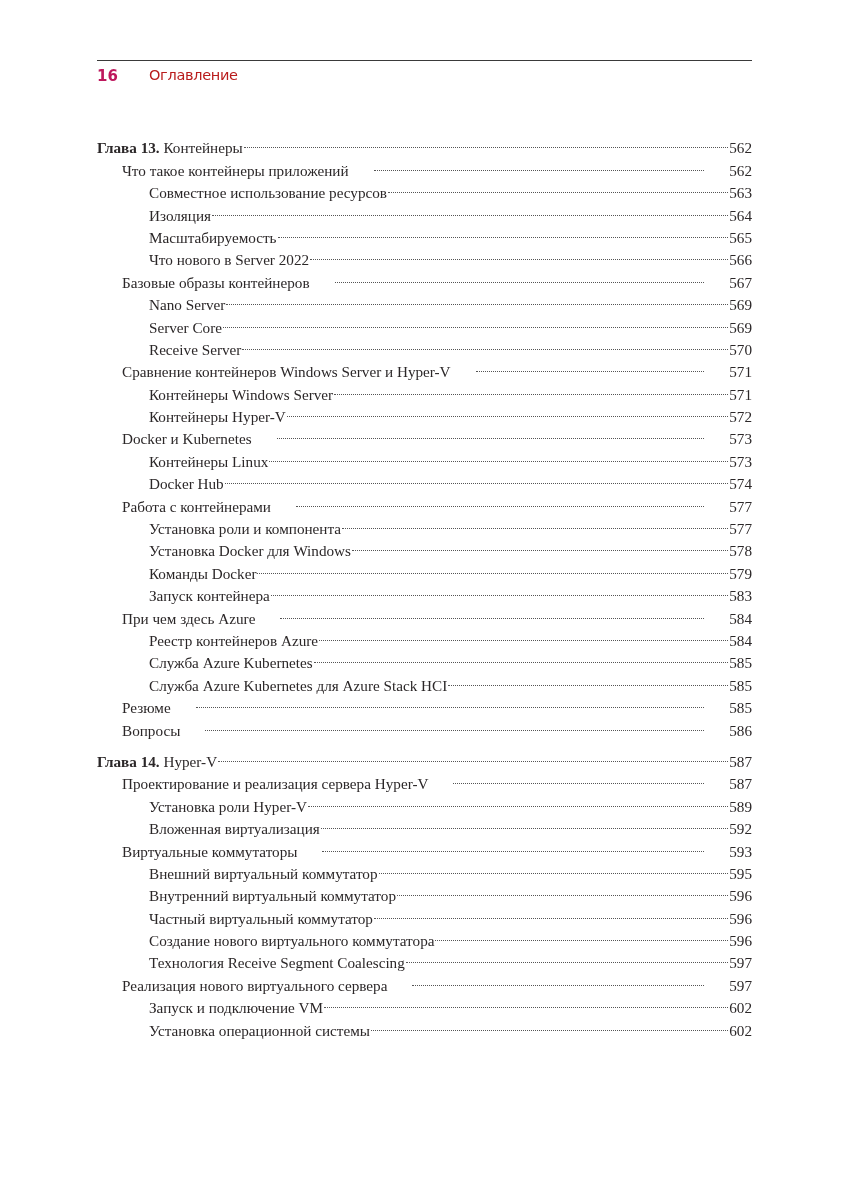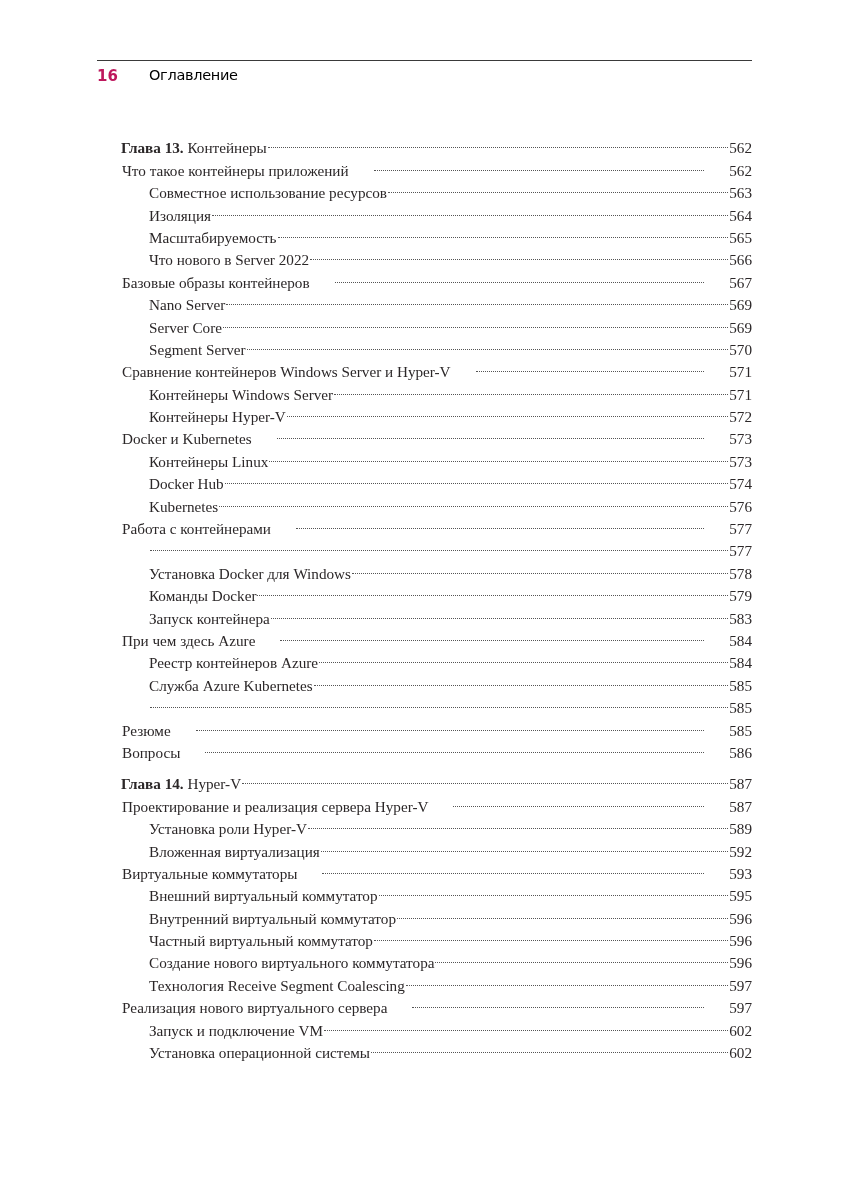--- a/index.html
+++ b/index.html
@@ -30,21 +30,21 @@
       font-size: 15px;
       color: #be185d;
     }
     .header-title {
       position: absolute;
       left: 52px;
       top: 6px;
       font-family: "DejaVu Sans", sans-serif;
       font-size: 14.5px;
       letter-spacing: -0.3px;
-      color: #000000;
+      color: #b91c1c;
     }
     .toc {
       position: absolute;
       left: 97px;
       top: 131px;
       width: 655px;
       font-family: "Liberation Serif", "DejaVu Serif", serif;
       font-size: 15.2px;
       color: #2b2728;
     }
@@ -53,21 +53,21 @@
       align-items: baseline;
       height: 22.4px;
       line-height: 22.4px;
       white-space: nowrap;
     }
     .toc-row.level-0 { padding-left: 0; }
     .toc-row.level-1 { padding-left: 25px; gap: 24px; }
     .toc-row.level-2 { padding-left: 52px; }
     .toc-row.chapter-gap { margin-top: 9px; }
     .toc-title { flex: 0 0 auto; }
-    .toc-title b { font-weight: bold; margin-left: 24px; }
+    .toc-title b { font-weight: bold; }
     .toc-leader {
       flex: 1 1 auto;
       overflow: hidden;
       margin: 0 1px;
       position: relative;
       height: 22.4px;
     }
     .toc-leader::after {
       content: "";
       position: absolute;
@@ -129,21 +129,21 @@
       <span class="toc-title"><span>Nano Server </span></span>
       <span class="toc-leader"></span>
       <span class="toc-page">569</span>
     </div>
     <div class="toc-row level-2">
       <span class="toc-title"><span>Server Core</span></span>
       <span class="toc-leader"></span>
       <span class="toc-page">569</span>
     </div>
     <div class="toc-row level-2">
-      <span class="toc-title"><span>Segment Server</span></span>
+      <span class="toc-title"><span>Receive Server</span></span>
       <span class="toc-leader"></span>
       <span class="toc-page">570</span>
     </div>
     <div class="toc-row level-1">
       <span class="toc-title"><span>Сравнение контейнеров Windows Server и Hyper-V </span></span>
       <span class="toc-leader"></span>
       <span class="toc-page">571</span>
     </div>
     <div class="toc-row level-2">
       <span class="toc-title"><span>Контейнеры Windows Server </span></span>
@@ -163,31 +163,27 @@
     <div class="toc-row level-2">
       <span class="toc-title"><span>Контейнеры Linux</span></span>
       <span class="toc-leader"></span>
       <span class="toc-page">573</span>
     </div>
     <div class="toc-row level-2">
       <span class="toc-title"><span>Docker Hub</span></span>
       <span class="toc-leader"></span>
       <span class="toc-page">574</span>
     </div>
-    <div class="toc-row level-2">
-      <span class="toc-title"><span>Kubernetes</span></span>
-      <span class="toc-leader"></span>
-      <span class="toc-page">576</span>
-    </div>
     <div class="toc-row level-1">
       <span class="toc-title"><span>Работа с контейнерами </span></span>
       <span class="toc-leader"></span>
       <span class="toc-page">577</span>
     </div>
     <div class="toc-row level-2">
+      <span class="toc-title"><span>Установка роли и компонента</span></span>
       <span class="toc-leader"></span>
       <span class="toc-page">577</span>
     </div>
     <div class="toc-row level-2">
       <span class="toc-title"><span>Установка Docker для Windows </span></span>
       <span class="toc-leader"></span>
       <span class="toc-page">578</span>
     </div>
     <div class="toc-row level-2">
       <span class="toc-title"><span>Команды Docker </span></span>
@@ -208,20 +204,21 @@
       <span class="toc-title"><span>Реестр контейнеров Azure</span></span>
       <span class="toc-leader"></span>
       <span class="toc-page">584</span>
     </div>
     <div class="toc-row level-2">
       <span class="toc-title"><span>Служба Azure Kubernetes</span></span>
       <span class="toc-leader"></span>
       <span class="toc-page">585</span>
     </div>
     <div class="toc-row level-2">
+      <span class="toc-title"><span>Служба Azure Kubernetes для Azure Stack HCI </span></span>
       <span class="toc-leader"></span>
       <span class="toc-page">585</span>
     </div>
     <div class="toc-row level-1">
       <span class="toc-title"><span>Резюме</span></span>
       <span class="toc-leader"></span>
       <span class="toc-page">585</span>
     </div>
     <div class="toc-row level-1">
       <span class="toc-title"><span>Вопросы </span></span>

